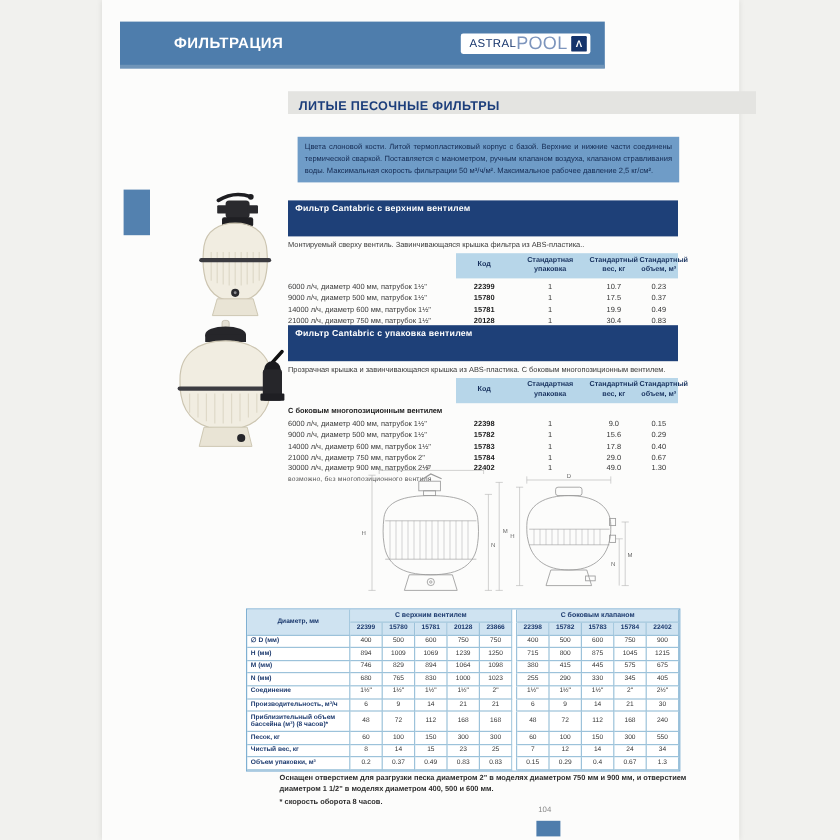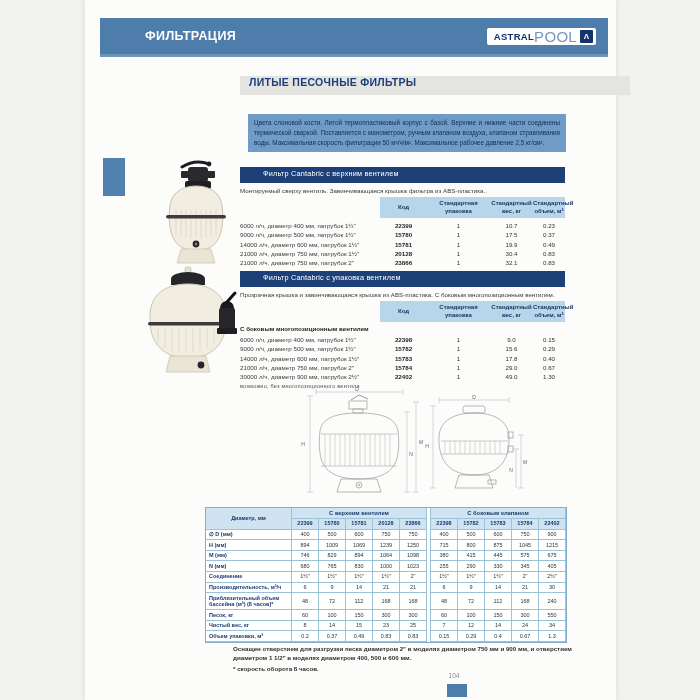--- a/index.html
+++ b/index.html
@@ -1,36 +1,36 @@
 <!DOCTYPE html>
 <html><head>
 <meta charset="utf-8">
 <style>
   *{box-sizing:border-box;margin:0;padding:0}
   html,body{width:700px;height:700px}
   body{position:relative;background:#f1f1ee;font-family:"Liberation Sans",sans-serif;overflow:hidden}
   .page{position:absolute;left:85px;top:0;width:531px;height:700px;background:#fcfcfb;box-shadow:0 0 5px rgba(0,0,0,.10)}
 
-  .topbar{position:absolute;left:100px;top:18px;width:508px;height:39px;background:#4e7dac;border-bottom:3px solid #6f94b8;display:flex;align-items:center}
+  .topbar{position:absolute;left:100px;top:18px;width:404px;height:39px;background:#4e7dac;border-bottom:3px solid #6f94b8;display:flex;align-items:center}
   .topbar-title{margin-left:45px;color:#fff;font-weight:bold;font-size:12.5px;letter-spacing:.4px}
   .brand{position:absolute;right:12px;top:10px;height:17px;background:#fff;border-radius:2px;display:flex;align-items:center;padding:1px 3px 1px 7px}
-  .brand-bold{font-weight:bold;color:#14336b;font-size:9.5px;letter-spacing:.3px}
+  .brand-bold{font-weight:normal;color:#14336b;font-size:9.5px;letter-spacing:.3px}
   .brand-light{color:#7d95bd;font-size:15px;letter-spacing:.3px}
   .brand-icon{width:13px;height:13px;margin-left:3px;background:#14336b;color:#fff;font-size:8px;font-weight:bold;display:flex;align-items:center;justify-content:center;border-radius:1px}
 
   .margin-tab{position:absolute;left:103px;top:158px;width:22px;height:38px;background:#5381af}
 
-  .graybar{position:absolute;left:240px;top:76px;width:390px;height:19px;background:#e4e4e1;display:flex;align-items:flex-start}
+  .graybar{position:absolute;left:240px;top:76px;width:390px;height:19px;background:#e4e4e1;display:flex;align-items:flex-end}
   .graybar span{margin-left:9px;font-size:10.5px;font-weight:bold;color:#1c3e7b;letter-spacing:.3px}
 
   .intro{position:absolute;left:248px;top:114px;width:318px;background:#6f9cc7;color:#142a52;font-size:6.3px;line-height:1.58;padding:4px 6px;text-align:justify}
 
   .prod{position:absolute;left:240px;width:325px}
   .p1{top:167px}.p2{top:271px}
-  .prod-bar{height:16px;background:#1e4078;color:#fff;font-size:7.3px;font-weight:normal;line-height:13px;padding-left:23px;letter-spacing:.2px}
+  .prod-bar{height:30px;background:#1e4078;color:#fff;font-size:7.3px;font-weight:bold;line-height:13px;padding-left:6px;letter-spacing:.2px}
   .prod-desc{margin-top:4px;font-size:6.2px;color:#3a3a3a}
   .thead{margin-left:140px;width:185px;margin-top:3px;background:#b7d6e9;display:grid;grid-template-columns:47px 63px 43px 32px;font-size:6px;font-weight:bold;color:#17315e;text-align:center;align-items:center;padding:3px 0;min-height:21px;line-height:1.25}
   .rows{margin-top:3px}
   .prow{display:grid;grid-template-columns:140px 47px 63px 43px 32px;font-size:6.2px;color:#333;height:9.3px;align-items:center}
   .pc{text-align:center}
   .pc.desc{text-align:left;padding-right:4px;color:#3a3a3a;white-space:nowrap;overflow:hidden}
   .pc.code{font-weight:bold;color:#1d1d1d}
   .group-label{margin-top:3px;font-size:6.2px;font-weight:bold;color:#222}
   .footnote{margin-top:2px;font-size:5.6px;color:#555;letter-spacing:.2px}
 

